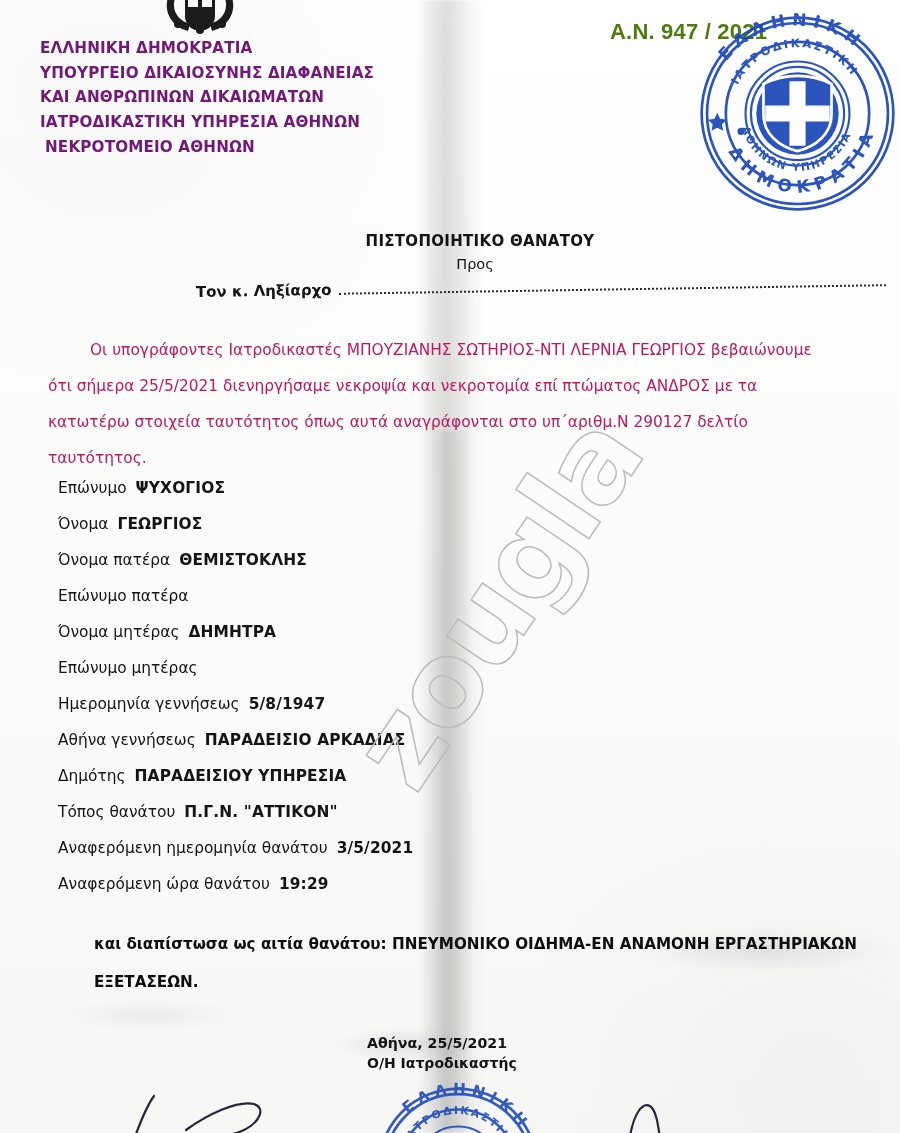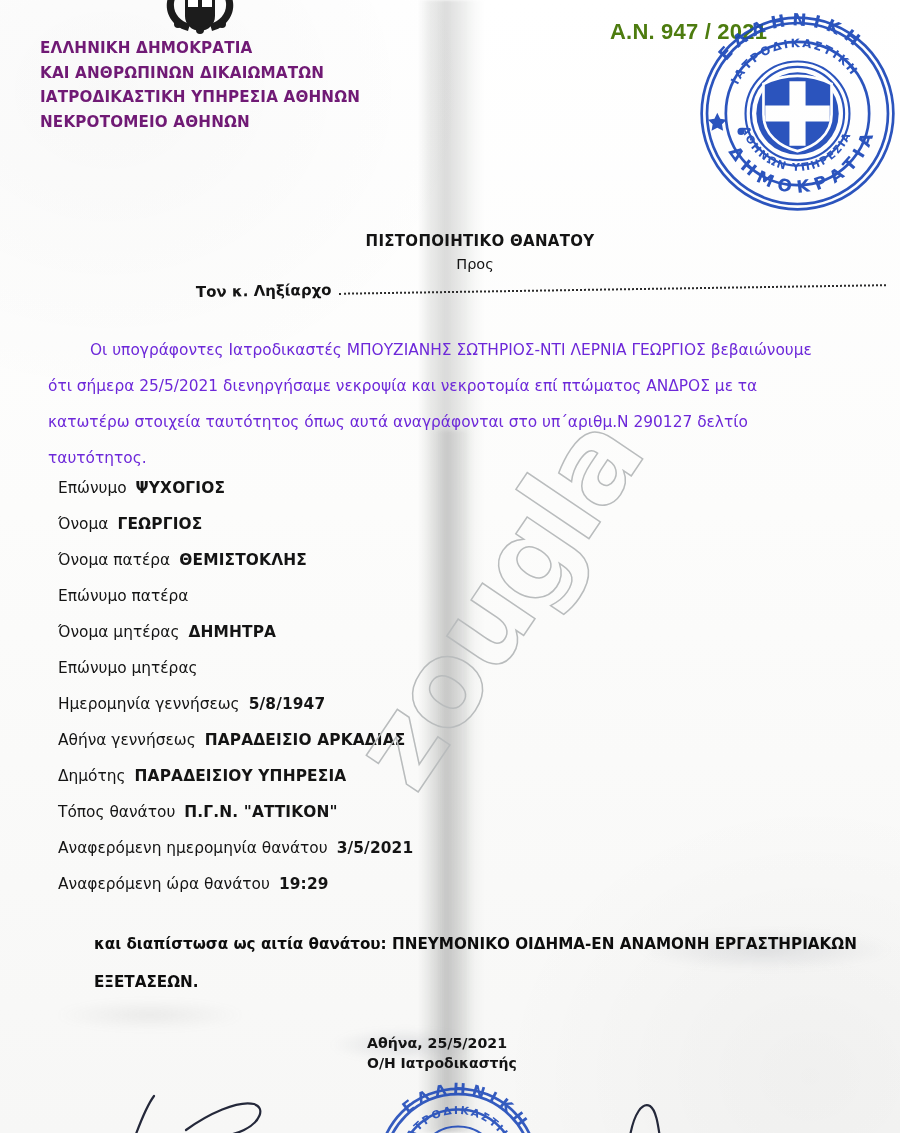--- a/index.html
+++ b/index.html
@@ -164,21 +164,21 @@
   }
 
   
   .body-par {
     position: absolute;
     left: 48px; top: 332px;
     width: 830px;
     font-size: 15.4px;
     line-height: 36px;
     font-weight: 500;
-    color: #6d28d9;
+    color: #be185d;
   }
   .body-par .l { display: block; white-space: nowrap; }
   .body-par .l:nth-child(1) { padding-left: 42px; }
 
   
   .fields {
     position: absolute;
     left: 58px; top: 470px;
     font-size: 15.4px;
     line-height: 36px;
@@ -255,20 +255,21 @@
       <path d="M30 23 h10 v10 h-10 z M44 23 h10 v10 h-10 z" fill="#ffffff"></path>
       <path d="M30 36 h24 v5 a12 12 0 0 1 -24 0 z" fill="#1c1c1c"></path>
       <circle cx="20" cy="50" r="4"></circle>
       <circle cx="64" cy="50" r="4"></circle>
       <circle cx="42" cy="56" r="4"></circle>
     </g>
   </svg>
 
   <div class="letterhead">
     <div>ΕΛΛΗΝΙΚΗ ΔΗΜΟΚΡΑΤΙΑ</div>
+    <div>ΥΠΟΥΡΓΕΙΟ ΔΙΚΑΙΟΣΥΝΗΣ ΔΙΑΦΑΝΕΙΑΣ</div>
     <div>ΚΑΙ ΑΝΘΡΩΠΙΝΩΝ ΔΙΚΑΙΩΜΑΤΩΝ</div>
     <div>ΙΑΤΡΟΔΙΚΑΣΤΙΚΗ ΥΠΗΡΕΣΙΑ ΑΘΗΝΩΝ</div>
     <div>ΝΕΚΡΟΤΟΜΕΙΟ ΑΘΗΝΩΝ</div>
   </div>
 
   <div class="docnum">A.N. 947 / 2021</div>
 
   <svg class="seal-top" viewBox="0 0 240 240">
     <defs>
       <path id="arcOuterTop" d="M 120 120 m -98 0 a 98 98 0 1 1 196 0" fill="none"></path>

